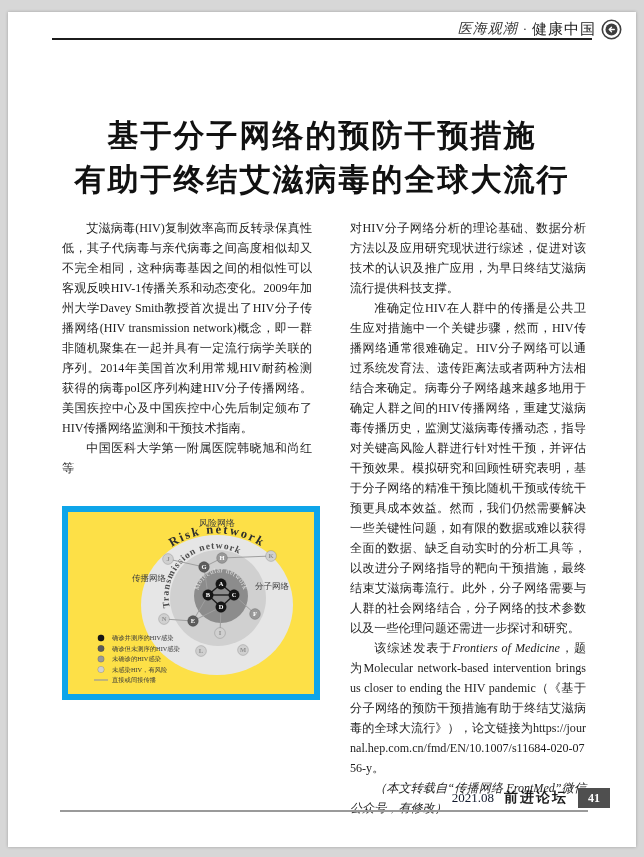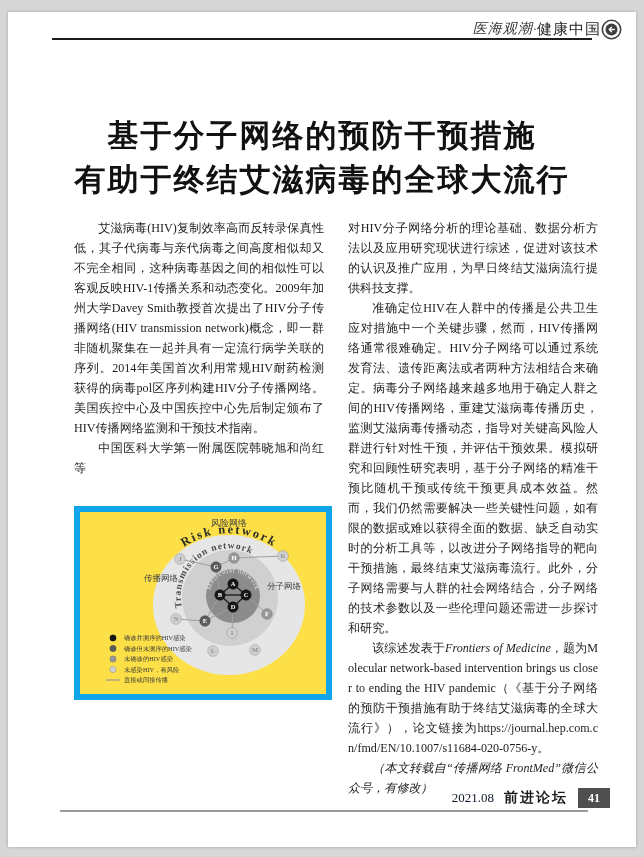--- a/index.html
+++ b/index.html
@@ -12,21 +12,21 @@
     overflow:hidden;
   }
   .page{
     position:absolute;left:8px;top:12px;right:8px;bottom:10px;
     background:#ffffff;
     box-shadow:0 0 3px rgba(0,0,0,.25);
   }
   
   .header-row{
     position:absolute;top:18px;right:22px;height:22px;
-    display:flex;align-items:center;z-index:3;
+    display:flex;align-items:center;gap:5px;z-index:3;
   }
   .hdr-light{font-size:14px;font-style:italic;color:#333;letter-spacing:1px;}
   .hdr-sep{font-size:13px;color:#333;}
   .hdr-bold{
     font-family:"Liberation Sans","DejaVu Sans",sans-serif;
     font-weight:normal;font-size:15px;color:#222;letter-spacing:1px;
   }
   .logo{display:inline-block;width:21px;height:21px;}
   .header-rule{
     position:absolute;left:52px;right:52px;top:38px;height:2px;
@@ -35,22 +35,22 @@
   
   .title{
     position:absolute;left:40px;right:40px;top:114px;
     text-align:center;
     font-family:"Liberation Sans","DejaVu Sans",sans-serif;
     font-weight:bold;font-size:31px;line-height:44px;
     color:#111;letter-spacing:2px;
   }
   
   .columns{
-    position:absolute;left:74px;top:218px;width:524px;
-    display:flex;gap:24px;
+    position:absolute;left:62px;top:218px;width:524px;
+    display:flex;gap:38px;
   }
   .col{width:250px;}
   .col p{
     margin:0;font-size:12.1px;line-height:20px;
     text-align:justify;text-justify:inter-character;
     text-indent:2em;color:#1d1d1d;
   }
   .col p.no-indent{text-indent:0;}
   .col p.kai{font-style:italic;}
   .col p.has-url{word-break:break-all;}

